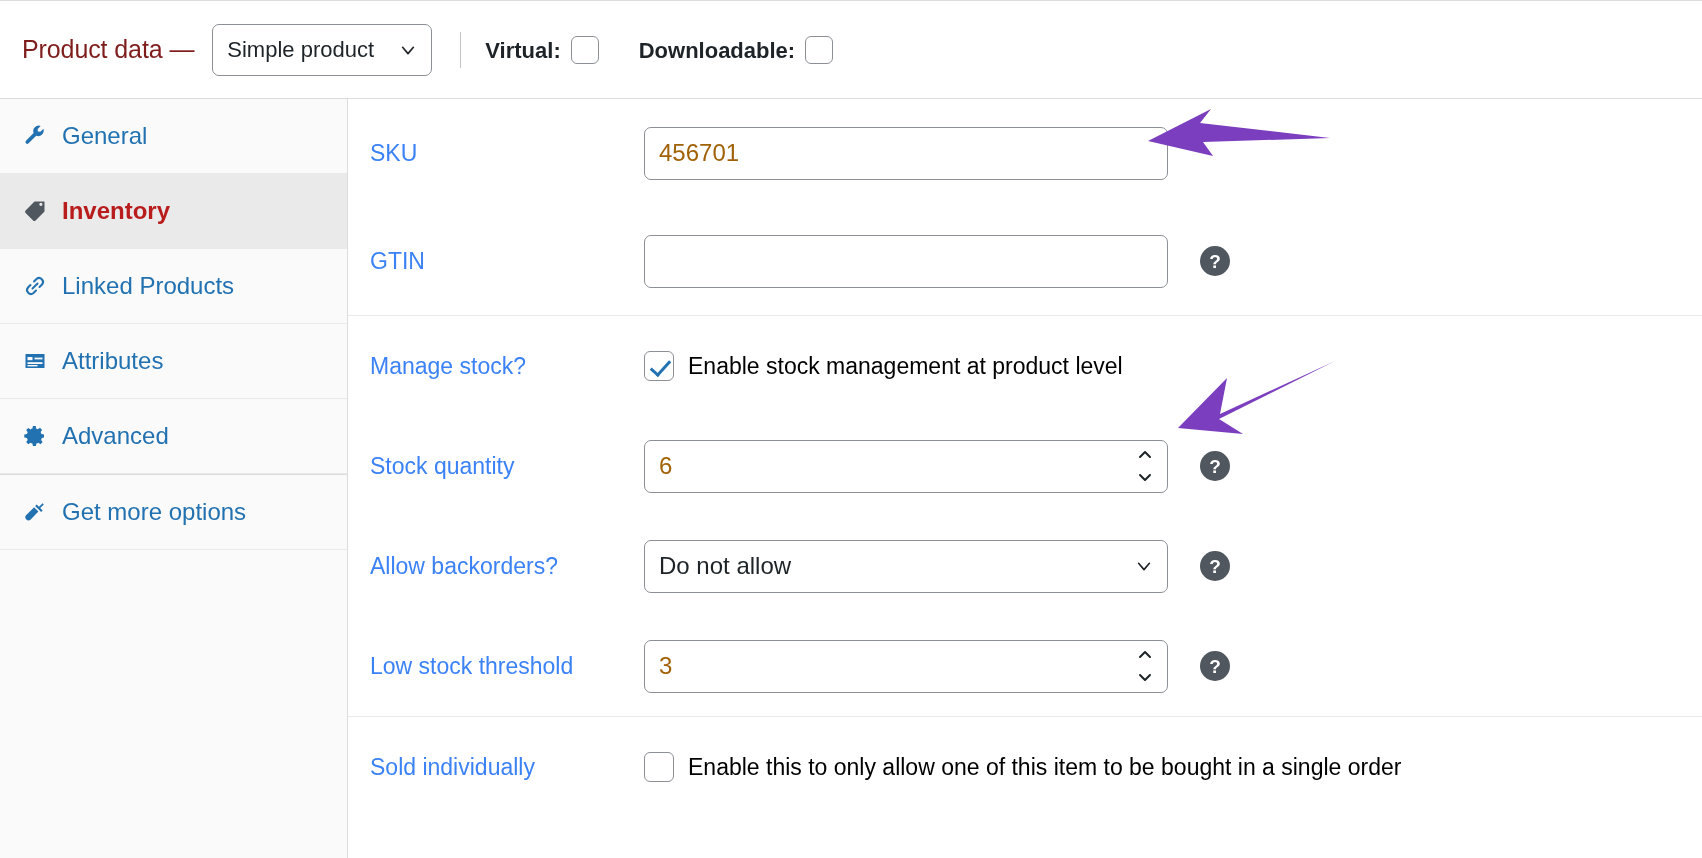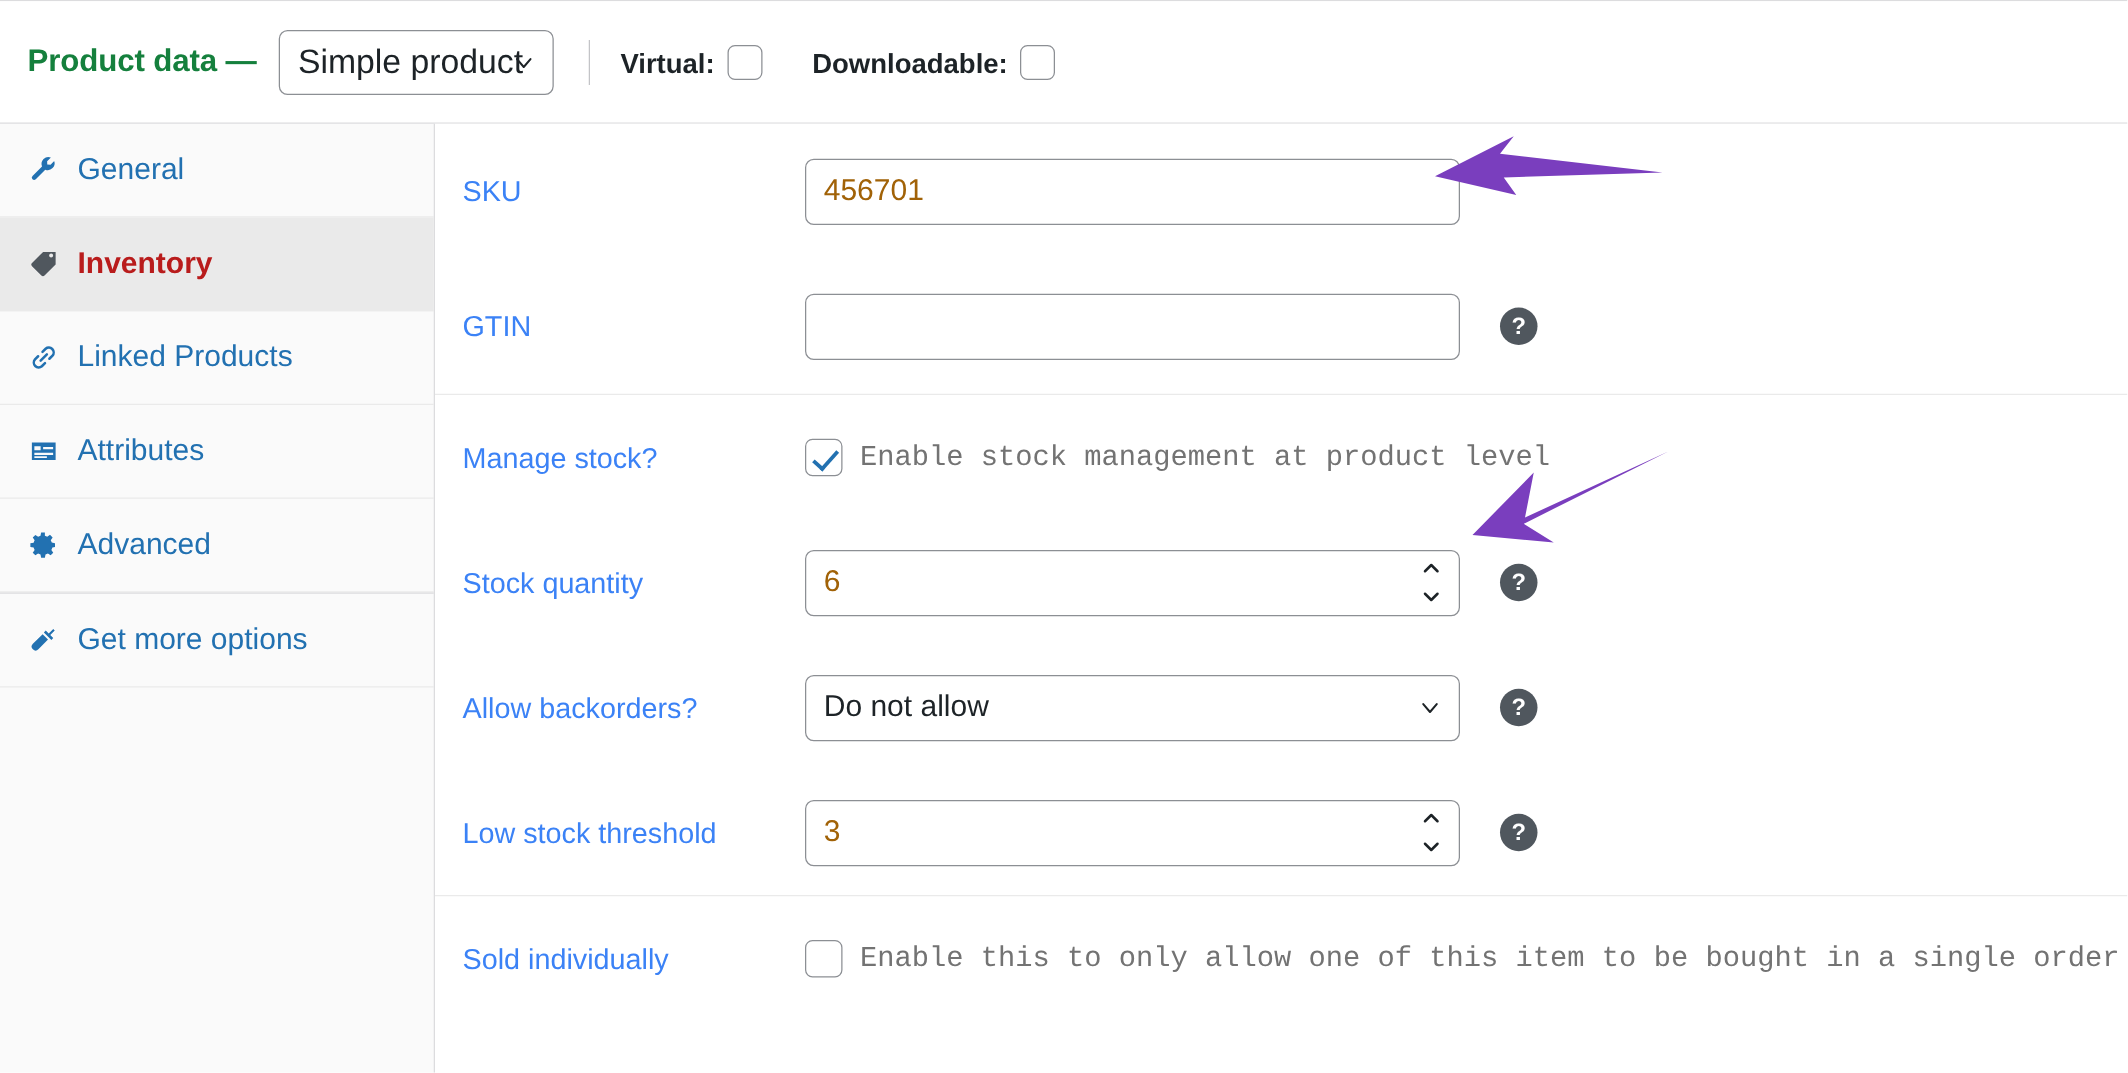--- a/index.html
+++ b/index.html
@@ -26,43 +26,43 @@
     height: 98px;
     display: flex;
     align-items: center;
     padding-left: 22px;
     background: #ffffff;
     border-bottom: 1px solid #dcdcde;
   }
 
   .panel-title {
     font-size: 25px;
-    font-weight: bold;
-    color: #15803d;
+    font-weight: normal;
+    color: #7f1d1d;
     letter-spacing: -0.1px;
     white-space: nowrap;
     text-align: right;
   }
 
   .product-type-select {
     position: relative;
     margin-left: 18px;
     width: 220px;
     height: 52px;
     border: 1px solid #8c8f94;
     border-radius: 7px;
     background: #ffffff;
     display: flex;
     align-items: center;
     padding: 0 14px;
     cursor: pointer;
   }
 
   .product-type-select .value {
-    font-size: 27px;
+    font-size: 22px;
     color: #1d2327;
     white-space: nowrap;
     text-align: center;
   }
 
   .chev {
     position: absolute;
     right: 14px;
     top: 50%;
     width: 18px;
@@ -260,23 +260,22 @@
   }
 
   .check-row {
     display: flex;
     align-items: center;
     gap: 14px;
   }
 
   .check-text {
     font-size: 23px;
-    color: #737373;
-    white-space: nowrap;
-    font-family: Liberation Mono, monospace;
+    color: #000000;
+    white-space: nowrap;
   }
 
   .cbox.lg { width: 30px; height: 30px; }
   .cbox.lg.checked::after {
     left: 10px; top: 4px; width: 8px; height: 17px;
   }
 
   
   .anno {
     position: absolute;

